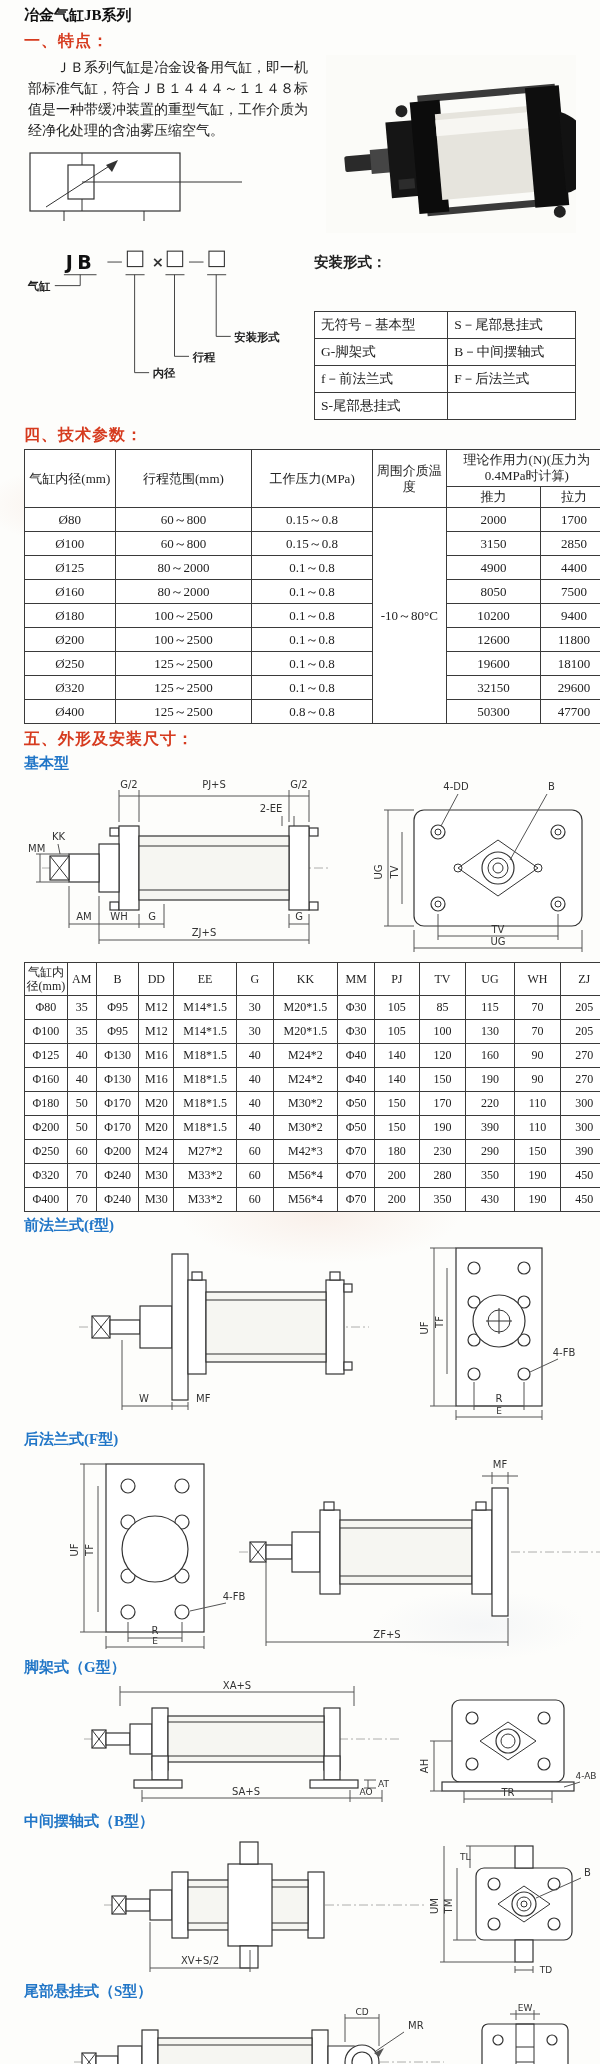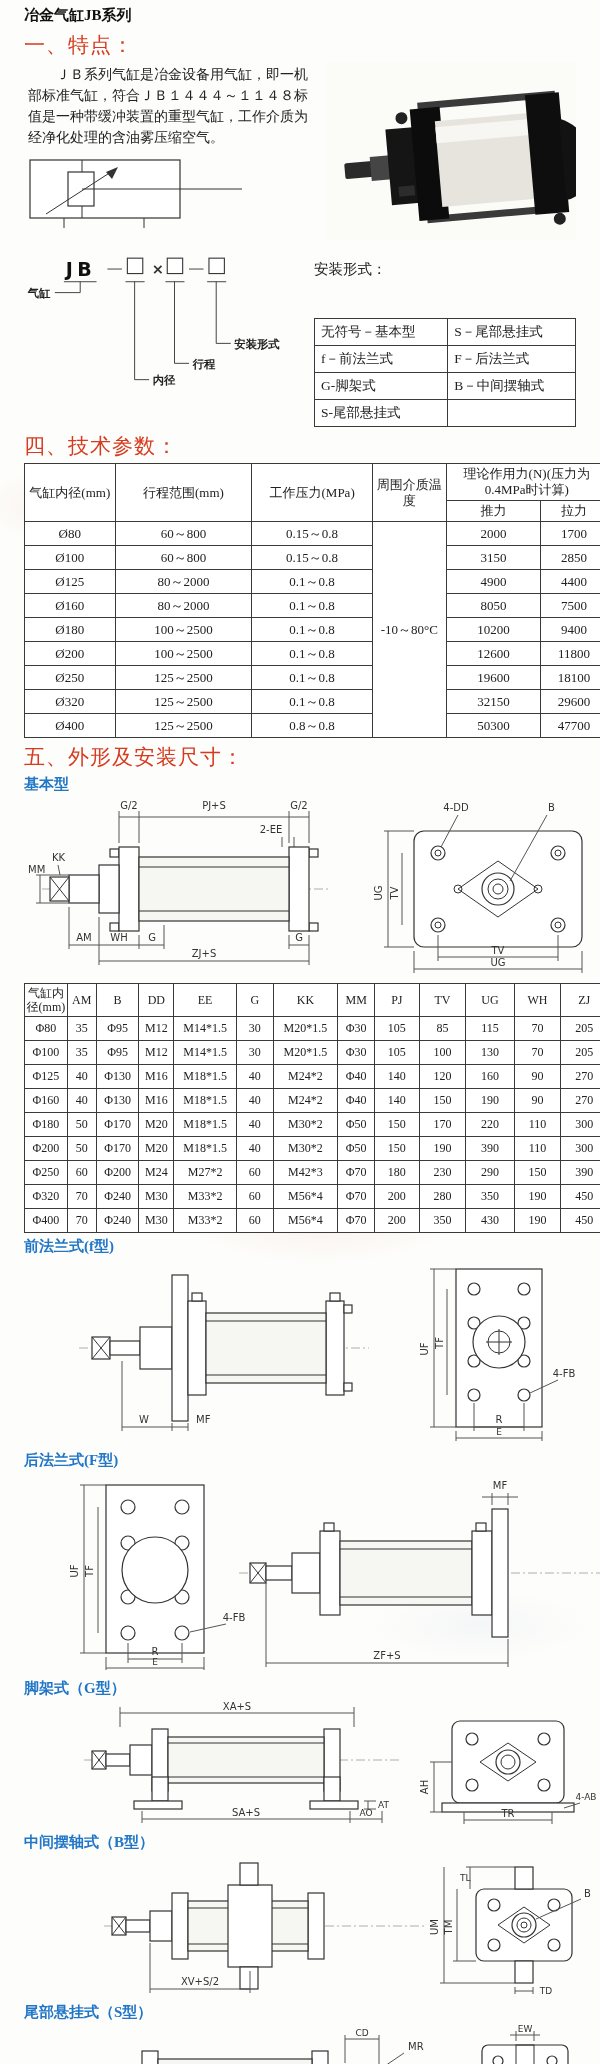--- a/index.html
+++ b/index.html
@@ -7,29 +7,29 @@
     position:relative;width:600px;height:2064px;overflow:hidden;
     box-sizing:border-box;padding:4px 24px;
     background:#fdfdfb;
     background-image:
       radial-gradient(ellipse 170px 60px at 100px 505px, rgba(235,190,170,.28), transparent 70%),
       radial-gradient(ellipse 200px 70px at 320px 1215px, rgba(235,195,175,.22), transparent 70%),
       radial-gradient(ellipse 150px 50px at 480px 1625px, rgba(220,225,235,.25), transparent 70%);
     font-family:"Liberation Serif","DejaVu Serif",serif;color:#222;
   }
   h1.doc-title{font-size:15px;font-weight:bold;margin:2px 0 6px;color:#111;}
-  h2.sec{color:#d63b1f;font-size:21px;font-weight:normal;margin:5px 0 3px;letter-spacing:1px;}
+  h2.sec{color:#d63b1f;font-size:16px;font-weight:bold;margin:5px 0 3px;letter-spacing:1px;}
   .draw-title{color:#2176c7;text-align:left;font-weight:bold;font-size:15px;margin:4px 0 1px;}
   .features-row{display:flex;align-items:flex-start;}
   .features-left{width:335px;}
   .features-text{font-size:14px;line-height:21px;margin:2px 4px 4px;text-indent:2em;}
   .photo-wrap{width:250px;margin-left:5px;}
   .model-row{display:flex;align-items:flex-start;justify-content:center;}
   .mounting{margin-left:18px;margin-top:16px;}
-  .mounting-title{font-size:14.5px;margin-bottom:6px;}
+  .mounting-title{font-size:14.5px;margin-bottom:6px;font-weight:bold;}
   table{border-collapse:collapse;background:#fff;margin-top:39px;}
   th,td{border:1.5px solid #3a3a3a;text-align:center;padding:2px 3px;}
   .mount-table{width:262px;font-size:13.5px;}
   .mount-table td{text-align:left;padding:3px 6px;height:20px;}
   .spec-table{width:584px;font-size:13px;margin-top:3px;}
   .spec-table th{font-weight:normal;line-height:16px;}
   .spec-table td{height:19px;}
   .temp-cell{width:70px;font-size:13px;}
   .dims-table{width:584px;font-size:12px;margin-top:4px;}
   .dims-table th{font-weight:normal;line-height:14px;padding:2px 1px;}
@@ -114,26 +114,26 @@
     </svg>
     <div class="mounting">
       <div class="mounting-title">安装形式：</div>
       <table class="mount-table">
         <tbody>
             <tr>
               <td>无符号－基本型</td>
               <td>S－尾部悬挂式</td>
             </tr>
             <tr>
+              <td>G-脚架式</td>
+              <td>B－中间摆轴式</td>
+            </tr>
+            <tr>
               <td>f－前法兰式</td>
               <td>F－后法兰式</td>
-            </tr>
-            <tr>
-              <td>G-脚架式</td>
-              <td>B－中间摆轴式</td>
             </tr>
             <tr>
               <td>S-尾部悬挂式</td>
               <td></td>
             </tr>
           </tbody>
       </table>
     </div>
   </div>
 

